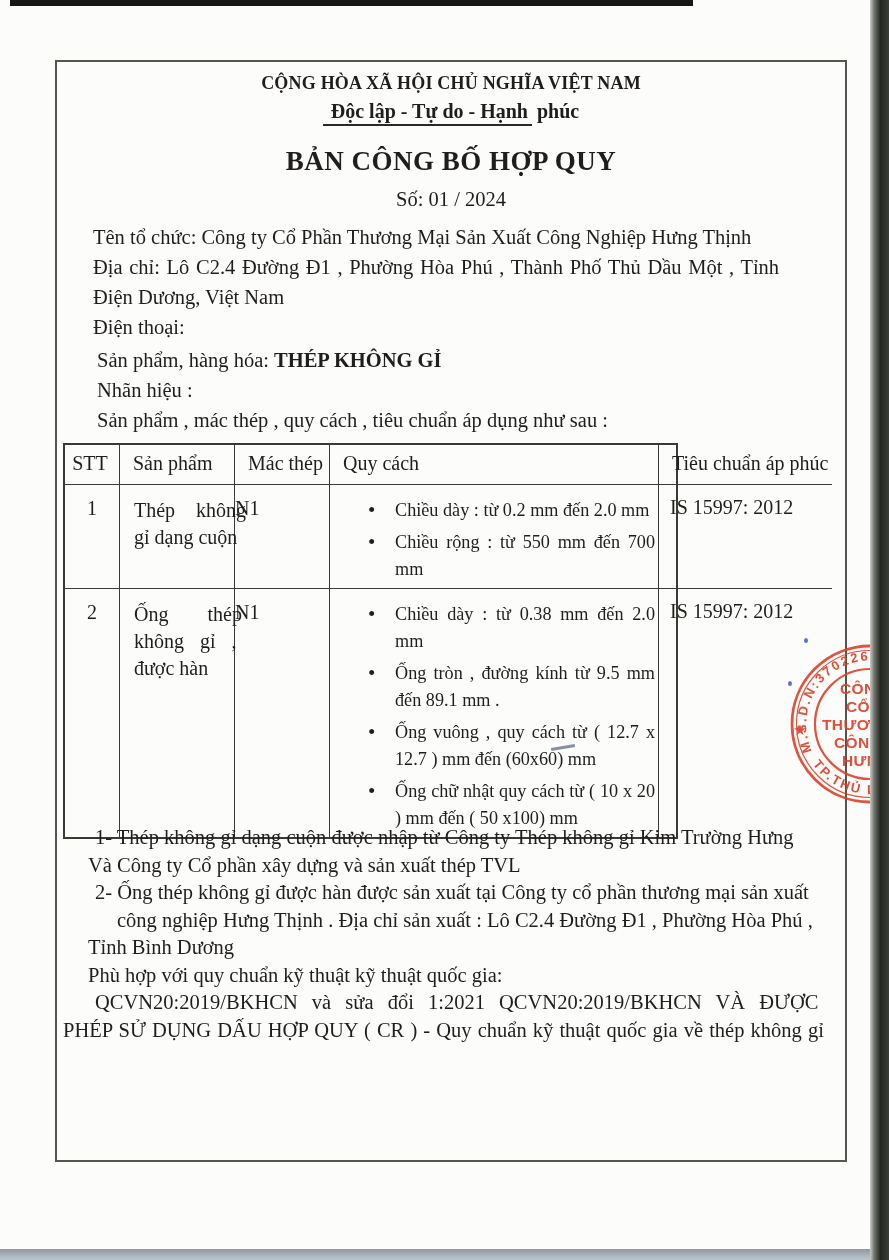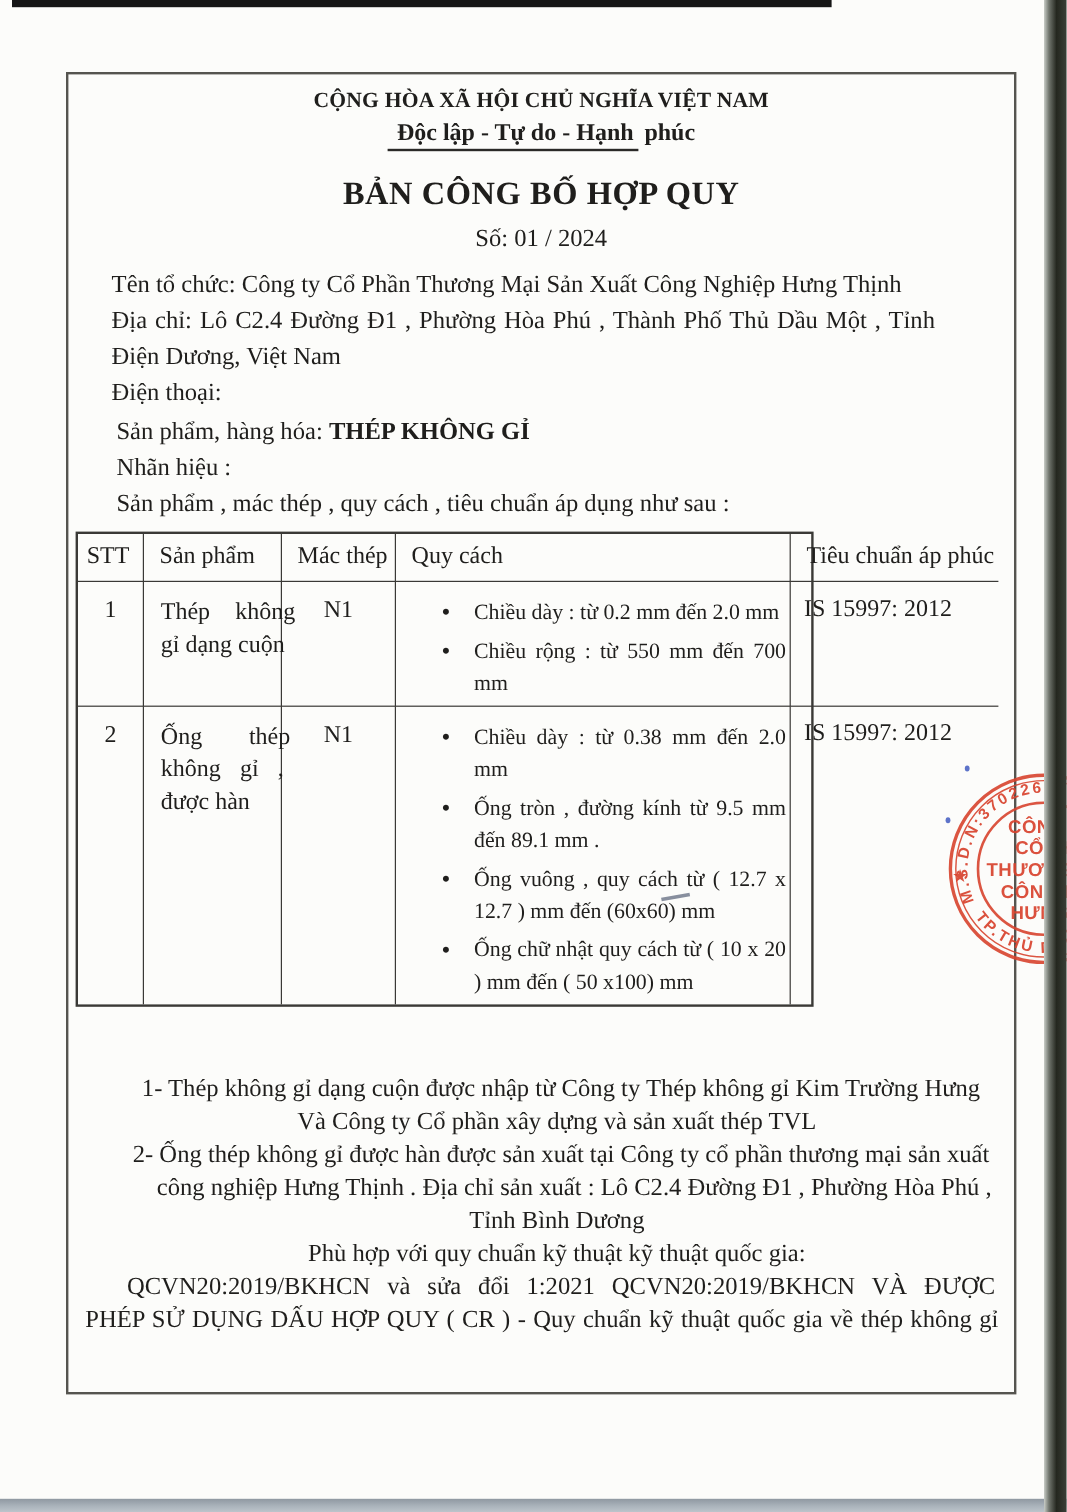--- a/index.html
+++ b/index.html
@@ -37,32 +37,32 @@
          display:grid; grid-template-columns:55px 115px 95px 329px 1fr;
          border:2px solid #3a3936; font-size:20px; }
   .cell { border-right:1.6px solid #3a3936; border-bottom:1.6px solid #3a3936;
           box-sizing:border-box; }
   .noR { border-right:none; } .noB { border-bottom:none; }
   .th   { min-height:40px; padding:7px 4px 0 13px; white-space:nowrap; }
   .th-c { text-align:center; padding-left:0; }
   .r1 { min-height:100px; } .r2 { min-height:236px; }
   .c-stt   { text-align:center; padding-top:12px; }
   .c-prod  { padding:12px 8px 0 14px; line-height:27px; }
-  .c-grade { text-align:center; padding-top:12px; }
+  .c-grade { padding-top:12px; }
   .c-spec  { padding:12px 3px 0 38px; }
   .spec-item { display:flex; margin-bottom:5px; line-height:27px; font-size:18.2px; }
   .spec-item::before { content:"•"; width:27px; flex:0 0 27px; font-size:21px; }
   .spec-text { width:268px; text-align:justify; }
   .c-std   { padding:11px 4px 0 11px; white-space:nowrap; }
   .wsp1 { word-spacing:16px; }  
   .wsp2 { word-spacing:34px; }  
   .wsp3 { word-spacing:11px; }  
 
   
-  .notes { top:832px; left:31px; width:752px; font-size:20.5px; line-height:27.5px;text-align:center; }
+  .notes { top:762px; left:31px; width:752px; font-size:20.5px; line-height:27.5px; }
   .n-ind1 { margin-left:7px; }
   .n-ind2 { margin-left:29px; }
   .n-ind3 { margin-left:17px; }
   .n-out  { margin-left:-25px; word-spacing:1px; }
   .wsq    { word-spacing:9px; }
 
   
   .stamp-svg { position:absolute; left:0; top:0; z-index:4; pointer-events:none; }
   .ring { font:bold 13px "Liberation Sans","DejaVu Sans",sans-serif; fill:#d8432e; letter-spacing:2.2px; }
   .ctr  { font:bold 15.5px "Liberation Sans","DejaVu Sans",sans-serif; fill:#d8432e; letter-spacing:.4px; }

